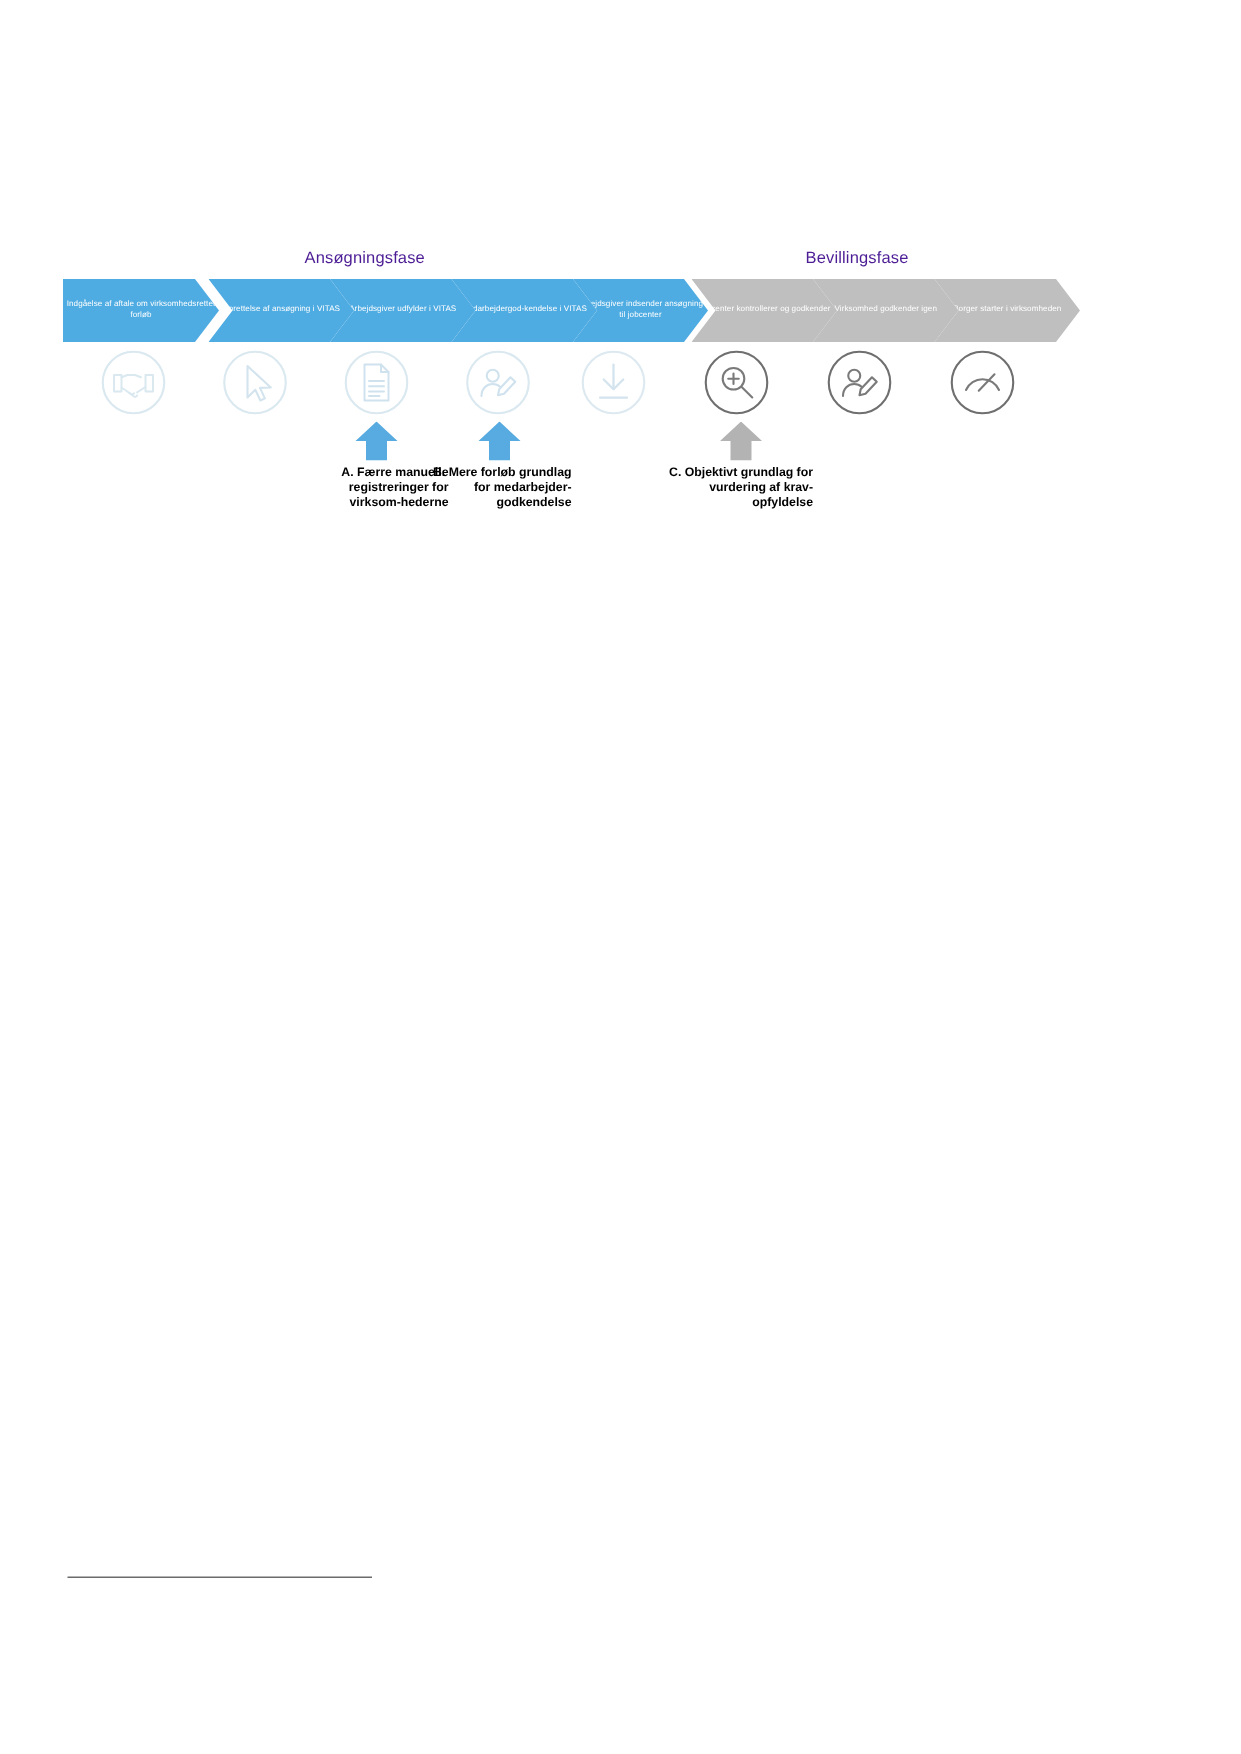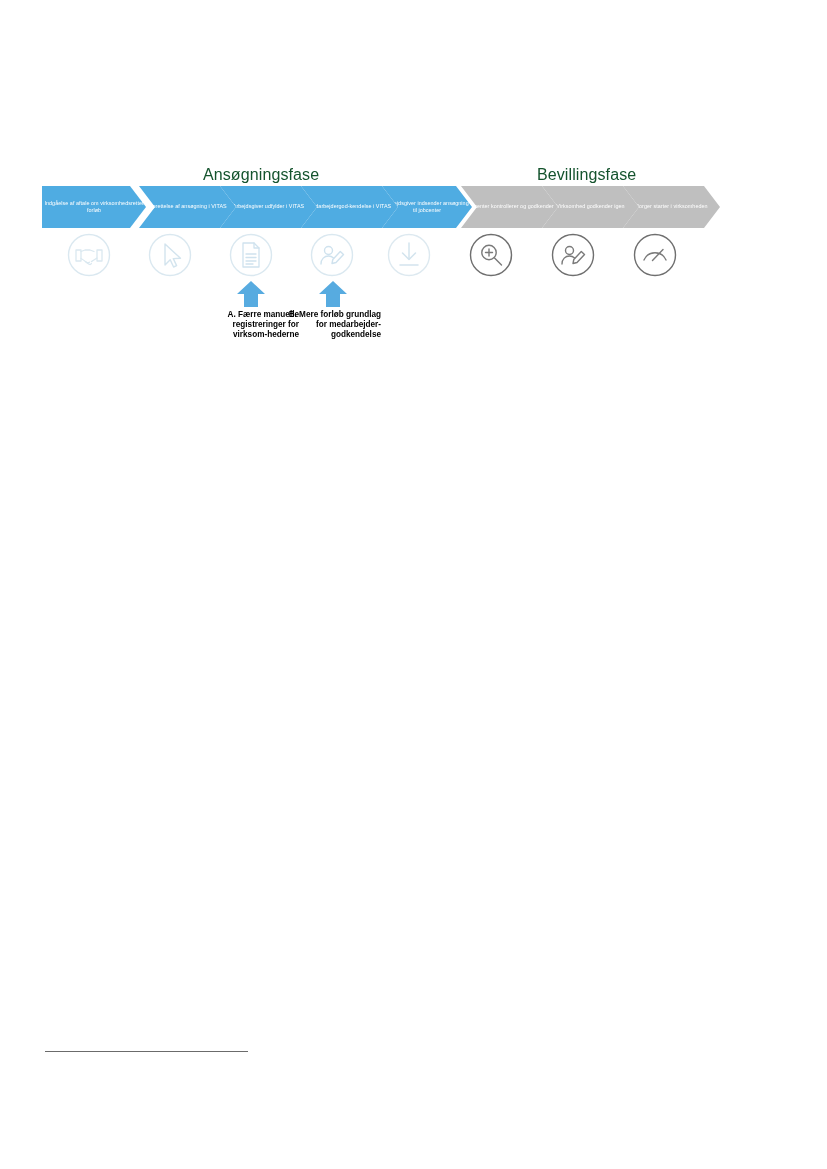--- a/index.html
+++ b/index.html
@@ -18,22 +18,22 @@
   
   .phase-row {
     position: absolute;
     left: 0;
     top: 166px;
     width: 827px;
     height: 22px;
   }
   .phase-label {
     position: absolute;
-    font-size: 16px;
-    color: #14532d;
+    font-size: 11px;
+    color: #4c1d95;
     font-family: "Liberation Sans", sans-serif;
     white-space: nowrap;
     letter-spacing: .1px;
   }
   .phase-label.p0 { left: 203px; top: 0; }
   .phase-label.p1 { left: 537px; top: 0; }
 
   
   .flow {
     position: absolute;
@@ -280,16 +280,22 @@
     <div class="callout-txt">A. Færre manuelle registreringer for virksom-hederne</div>
   </div>
 
   <div class="callout" style="left:243px;">
     <svg class="arrow" width="30" height="26" viewBox="0 0 30 26">
       <path d="M15,0 L29,13 H22 V26 H8 V13 H1 Z" fill="#57ABE0"></path>
     </svg>
     <div class="callout-txt">B. Mere forløb grundlag for medarbejder-godkendelse</div>
   </div>
 
+  <div class="callout" style="left:404px;">
+    <svg class="arrow" width="30" height="26" viewBox="0 0 30 26">
+      <path d="M15,0 L29,13 H22 V26 H8 V13 H1 Z" fill="#B3B3B3"></path>
+    </svg>
+    <div class="callout-txt">C. Objektivt grundlag for vurdering af krav-opfyldelse</div>
+  </div>
 
 </div>
 
 <div class="footnote-rule"></div>
 
 </body></html>

